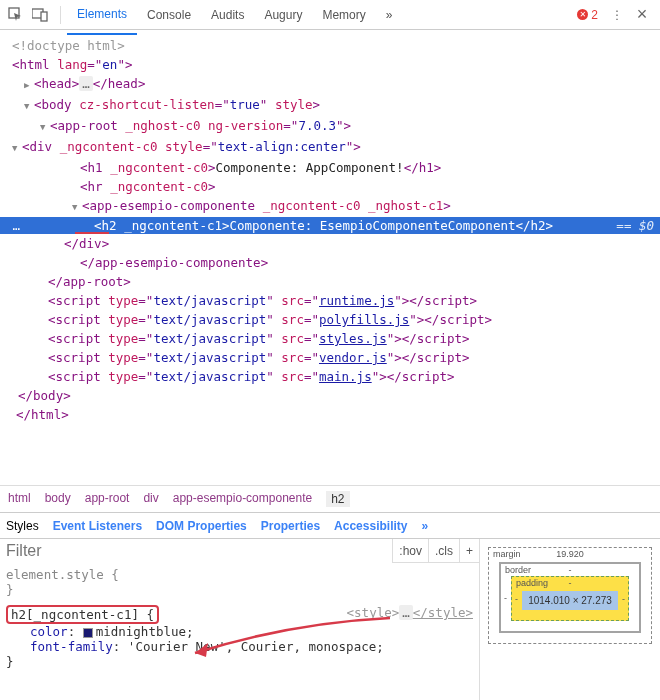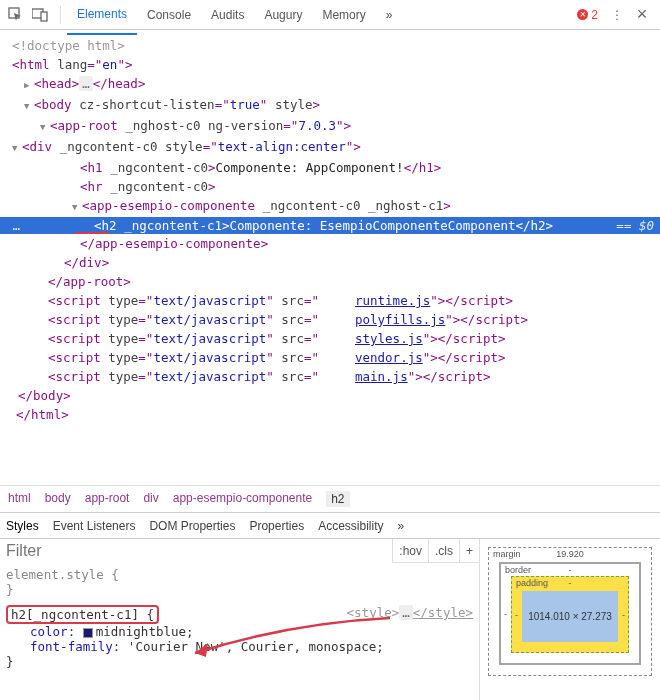--- a/index.html
+++ b/index.html
@@ -44,25 +44,25 @@
     height: 455px;
     overflow: hidden;
     padding: 6px 0 4px 0;
   }
   .line { white-space: pre; padding: 1px 0 1px 12px; line-height: 17px; position: relative;}
   .arrow { display:inline-block; width:10px; color:#888; }
   .arrow.down::before { content:"▼"; font-size:9px;}
   .arrow.right::before { content:"▶"; font-size:9px;}
   .c-punc { color:#881280;}
   .c-tag { color:#881280;}
-  .c-attr { color:#404040;}
+  .c-attr { color:#be185d;}
   .c-val { color:#1a1aa6;}
   .c-text { color:#222;}
   .c-doctype { color:#999;}
-  .c-link { color:#1a1aa6; text-decoration: underline; margin-left: 36px;}
+  .c-link { color:#1a1aa6; text-decoration: underline;}
   .ellips { background:#eee; border-radius:2px; padding:0 3px; color:#666;}
   .sel-row {
     background:#2f6fd6; color:#fff;
     padding:1px 0 1px 0;
     display:flex; align-items:center;
   }
   .sel-row .mono, .sel-row span { color:#fff !important; text-decoration:none !important;}
   .sel-gutter { width:24px; flex:none; color:#fff; text-align:right; padding-right:4px;}
   .sel-tail { margin-left:auto; padding-right:6px; font-style:italic; opacity:.85;}
   .red-squiggle { border-bottom: 2px solid #d73a49; width:34px; height:0; position:absolute; left:75px; top:15px;}
@@ -71,39 +71,39 @@
     border-top:1px solid #ddd; border-bottom:1px solid #ccc;
     padding:5px 8px; display:flex; gap:14px;
   }
   .crumb { color:#8f3a87; }
   .crumb.last { background:#eee; padding:1px 5px; color:#333;}
   
   .subtabs {
     border-bottom:1px solid #ccc; padding:0 6px;
     display:flex; gap:14px; height:26px; align-items:center;
   }
-  .subtab { color:#404040;}
+  .subtab { color:#3b82f6;font-weight:bold;}
   .subtab.active { color:#000; font-weight:500;}
   
   .styles-row { display:flex; height:168px;}
   .styles-left { flex:1; border-right:1px solid #ddd; display:flex; flex-direction:column;}
   .filter-row { display:flex; align-items:center; border-bottom:1px solid #ddd; height:24px;}
   .filter-row input { border:none; outline:none; flex:1; padding:3px 6px; color:#777; font-size:16px;}
   .fr-btn { padding:0 6px; color:#555; border-left:1px solid #ddd; height:24px; display:flex; align-items:center;}
   .styles-body { position:relative; padding:4px 6px; }
   .rule-sel { border:2px solid #d73a49; border-radius:4px; padding:0 3px; display:inline-block;}
   .swatch { display:inline-block; width:10px; height:10px; background:#191970; border:1px solid #999; vertical-align:middle; margin-right:3px;}
   .rule-src { float:right; color:#999;}
   .styletag { text-decoration:underline;}
   
   .boxmodel { width:180px; padding:8px 8px 0 8px; font-size:10px; color:#555;}
   .bm-margin { border:1px dashed #888; padding:14px 10px 10px 10px; position:relative;}
   .bm-border { border:2px solid #a3a3a3; padding:12px 10px 10px 10px; position:relative;}
   .bm-padding { border:1px dashed #6b9e5a; background:#fde047; padding:14px 10px 10px 10px; position:relative;}
-  .bm-content { background:#a7c5e8; text-align:center; padding:20px 2px; color:#333;}
+  .bm-content { background:#a7c5e8; text-align:center; padding:4px 2px; color:#333;}
   .bm-lbl { position:absolute; top:1px; left:4px; font-size:9px;}
   .bm-top { position:absolute; top:1px; left:50%; transform:translateX(-50%); font-size:9px;}
   .bm-side { position:absolute; top:50%; transform:translateY(-50%); font-size:9px;}
   
   .red-arrow {
     position:absolute; left:180px; top:613px; pointer-events:none;
   }
 </style>
 </head>
 <body>
@@ -147,22 +147,22 @@
   <div class="line" style="padding-left:80px"><span class="c-punc">&lt;</span><span class="c-tag">h1</span> <span class="c-attr">_ngcontent-c0</span><span class="c-punc">&gt;</span><span class="c-text">Componente: AppComponent!</span><span class="c-punc">&lt;/</span><span class="c-tag">h1</span><span class="c-punc">&gt;</span></div>
   <div class="line" style="padding-left:80px"><span class="c-punc">&lt;</span><span class="c-tag">hr</span> <span class="c-attr">_ngcontent-c0</span><span class="c-punc">&gt;</span></div>
   <div class="line" style="padding-left:72px;position:relative"><span class="arrow down"></span><span class="c-punc">&lt;</span><span class="c-tag">app-esempio-componente</span> <span class="c-attr">_ngcontent-c0</span> <span class="c-attr">_nghost-c1</span><span class="c-punc">&gt;</span></div>
 
   <div class="sel-row mono" style="position:relative">
     <span class="sel-gutter">…</span>
     <span style="padding-left:70px">&lt;<span>h2</span> <span>_ngcontent-c1</span>&gt;<span>Componente: EsempioComponenteComponent</span>&lt;/<span>h2</span>&gt;</span>
     <span class="sel-tail">== $0</span>
     <div class="red-squiggle"></div>
   </div>
+  <div class="line" style="padding-left:64px"><span class="c-punc">&lt;/</span><span class="c-tag">div</span><span class="c-punc">&gt;</span></div>
   <div class="line" style="padding-left:80px"><span class="c-punc">&lt;/</span><span class="c-tag">app-esempio-componente</span><span class="c-punc">&gt;</span></div>
-  <div class="line" style="padding-left:64px"><span class="c-punc">&lt;/</span><span class="c-tag">div</span><span class="c-punc">&gt;</span></div>
   <div class="line" style="padding-left:48px"><span class="c-punc">&lt;/</span><span class="c-tag">app-root</span><span class="c-punc">&gt;</span></div>
   <div class="line" style="padding-left:48px"><span class="c-punc">&lt;</span><span class="c-tag">script</span> <span class="c-attr">type</span><span class="c-punc">="</span><span class="c-val">text/javascript</span><span class="c-punc">"</span> <span class="c-attr">src</span><span class="c-punc">="</span><span class="c-link">runtime.js</span><span class="c-punc">"&gt;&lt;/</span><span class="c-tag">script</span><span class="c-punc">&gt;</span></div>
   <div class="line" style="padding-left:48px"><span class="c-punc">&lt;</span><span class="c-tag">script</span> <span class="c-attr">type</span><span class="c-punc">="</span><span class="c-val">text/javascript</span><span class="c-punc">"</span> <span class="c-attr">src</span><span class="c-punc">="</span><span class="c-link">polyfills.js</span><span class="c-punc">"&gt;&lt;/</span><span class="c-tag">script</span><span class="c-punc">&gt;</span></div>
   <div class="line" style="padding-left:48px"><span class="c-punc">&lt;</span><span class="c-tag">script</span> <span class="c-attr">type</span><span class="c-punc">="</span><span class="c-val">text/javascript</span><span class="c-punc">"</span> <span class="c-attr">src</span><span class="c-punc">="</span><span class="c-link">styles.js</span><span class="c-punc">"&gt;&lt;/</span><span class="c-tag">script</span><span class="c-punc">&gt;</span></div>
   <div class="line" style="padding-left:48px"><span class="c-punc">&lt;</span><span class="c-tag">script</span> <span class="c-attr">type</span><span class="c-punc">="</span><span class="c-val">text/javascript</span><span class="c-punc">"</span> <span class="c-attr">src</span><span class="c-punc">="</span><span class="c-link">vendor.js</span><span class="c-punc">"&gt;&lt;/</span><span class="c-tag">script</span><span class="c-punc">&gt;</span></div>
   <div class="line" style="padding-left:48px"><span class="c-punc">&lt;</span><span class="c-tag">script</span> <span class="c-attr">type</span><span class="c-punc">="</span><span class="c-val">text/javascript</span><span class="c-punc">"</span> <span class="c-attr">src</span><span class="c-punc">="</span><span class="c-link">main.js</span><span class="c-punc">"&gt;&lt;/</span><span class="c-tag">script</span><span class="c-punc">&gt;</span></div>
   <div class="line" style="padding-left:18px"><span class="c-punc">&lt;/</span><span class="c-tag">body</span><span class="c-punc">&gt;</span></div>
   <div class="line" style="padding-left:16px"><span class="c-punc">&lt;/</span><span class="c-tag">html</span><span class="c-punc">&gt;</span></div>
 </div>
 

